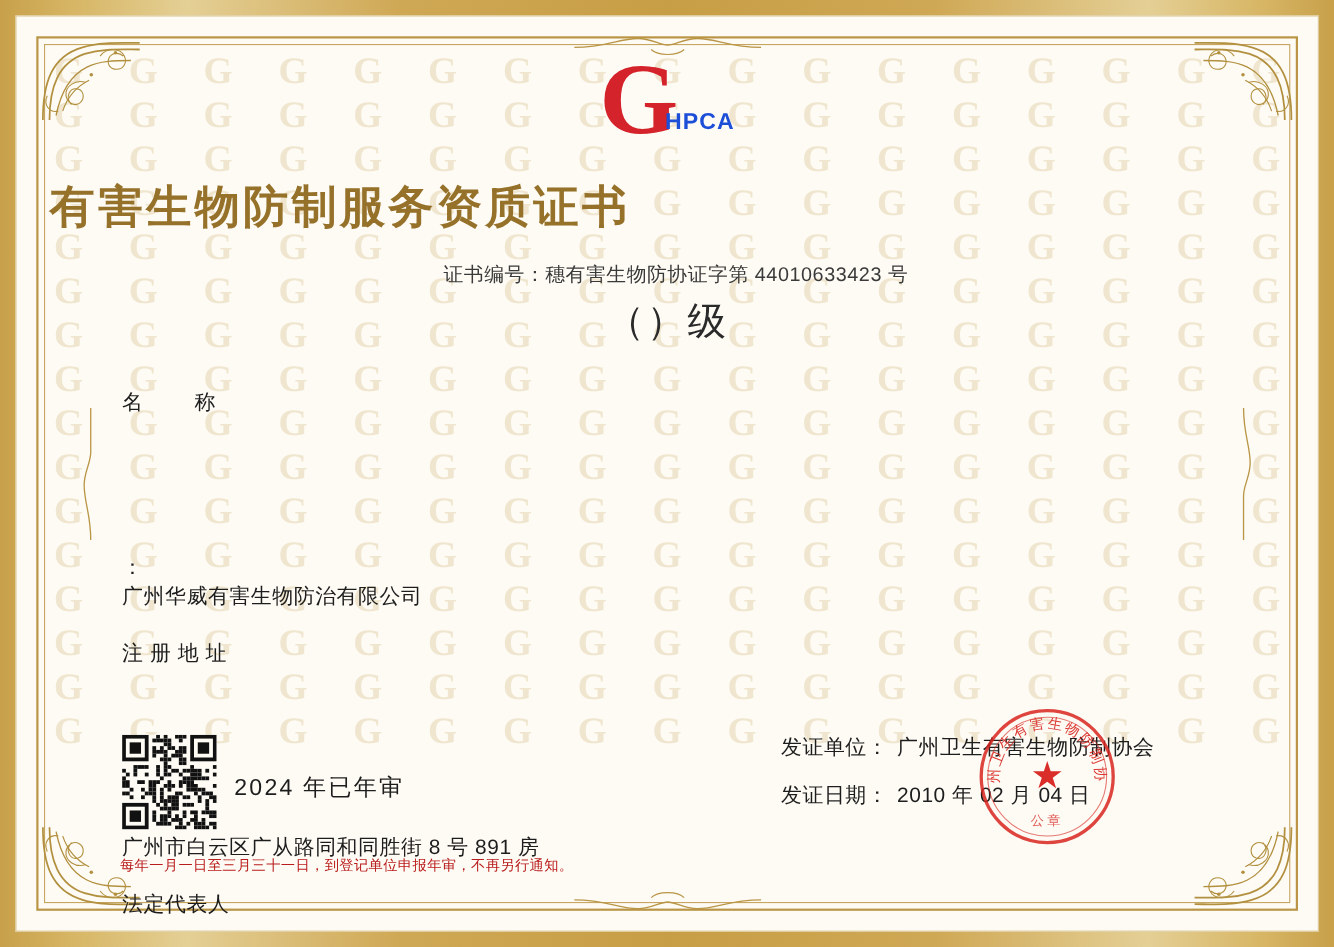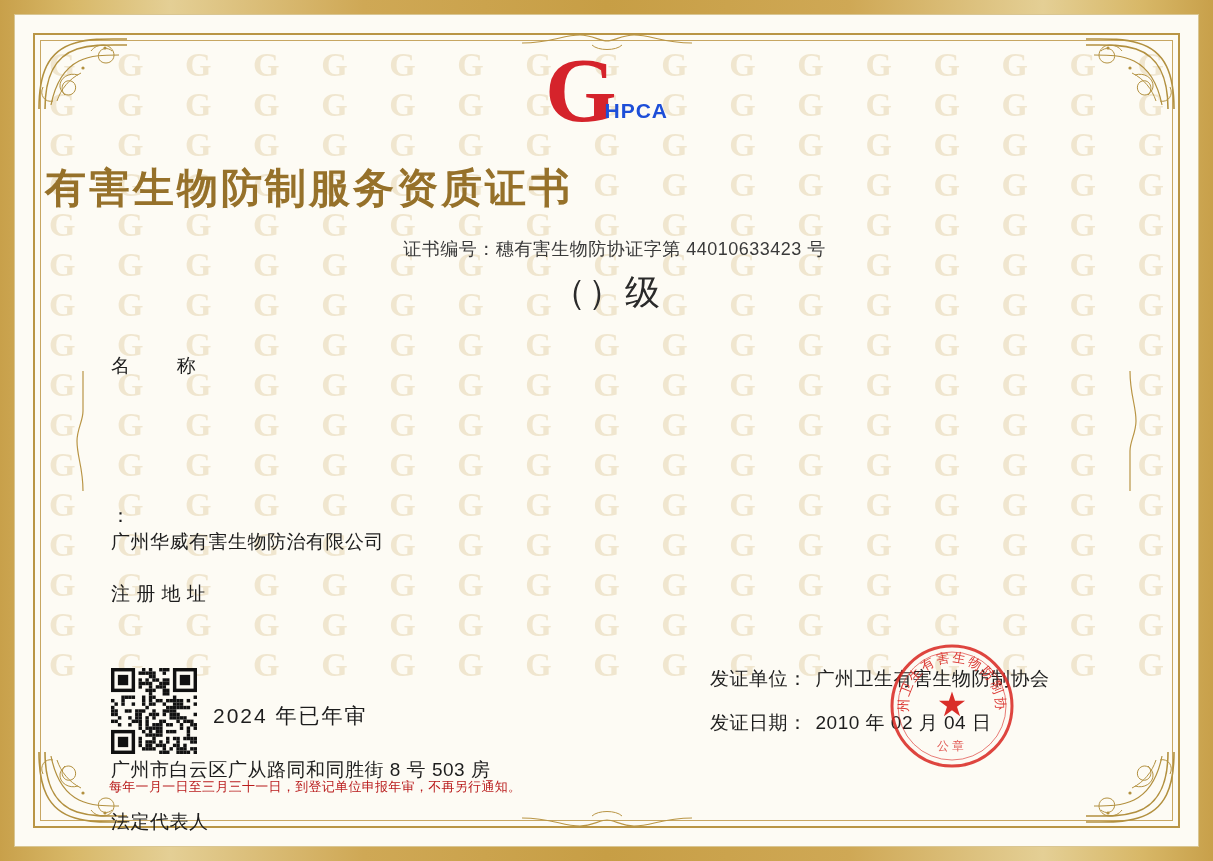--- a/index.html
+++ b/index.html
@@ -656,21 +656,21 @@
 
         <div class="field-row">
           <span class="field-label">名        称</span>
           <span class="field-colon">：</span>
           <span class="field-value">广州华威有害生物防治有限公司</span>
         </div>
 
         <div class="field-row">
           <span class="field-label">注 册 地 址</span>
           <span class="field-colon">：</span>
-          <span class="field-value">广州市白云区广从路同和同胜街 8 号 503 房</span>
+          <span class="field-value">广州市白云区广从路同和同胜街 8 号 891 房</span>
         </div>
 
         <div class="field-row">
           <span class="field-label">法定代表人</span>
           <span class="field-colon">：</span>
           <span class="field-value">郑彩芝</span>
         </div>
 
         <div class="field-row">
           <span class="field-label">注 册 资 金</span>

